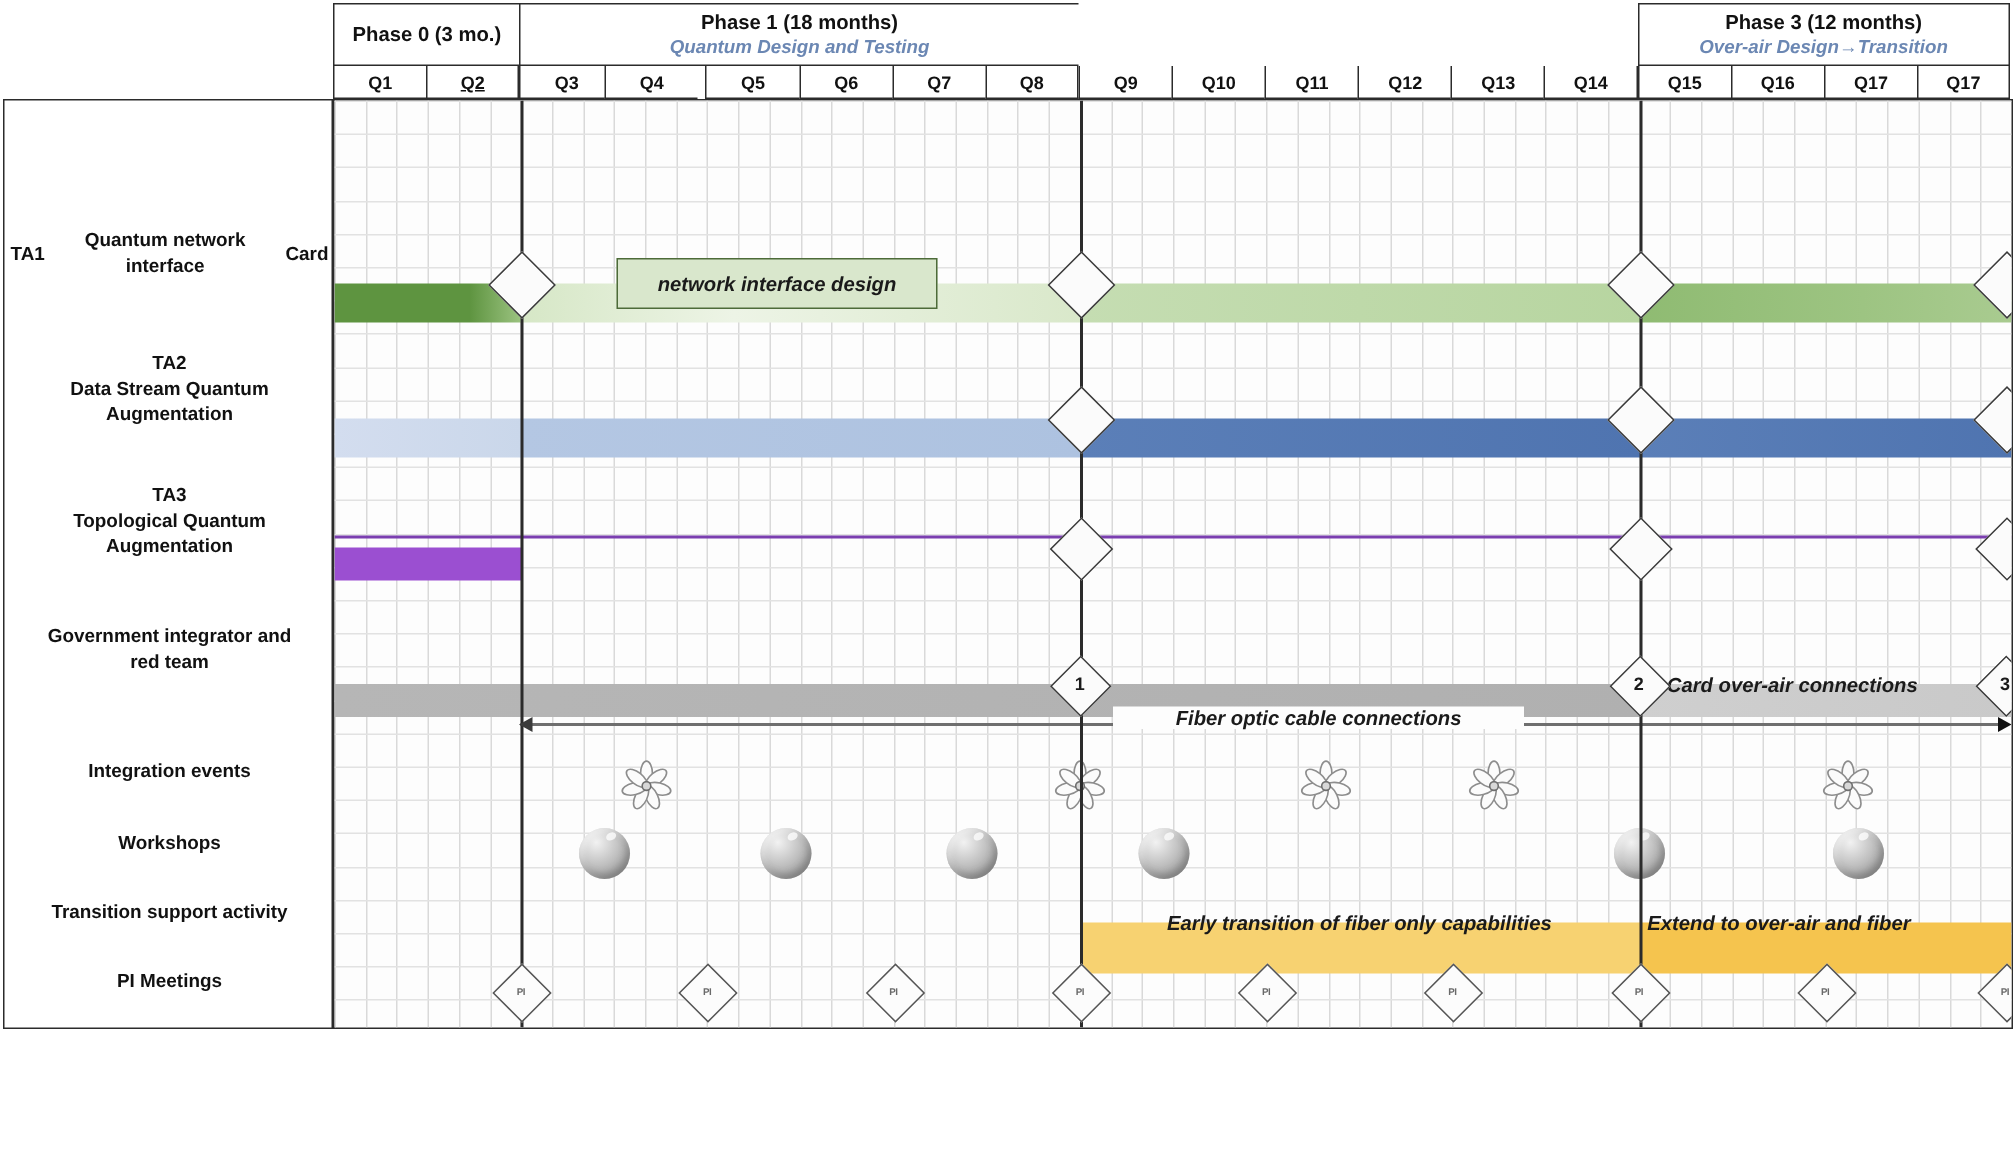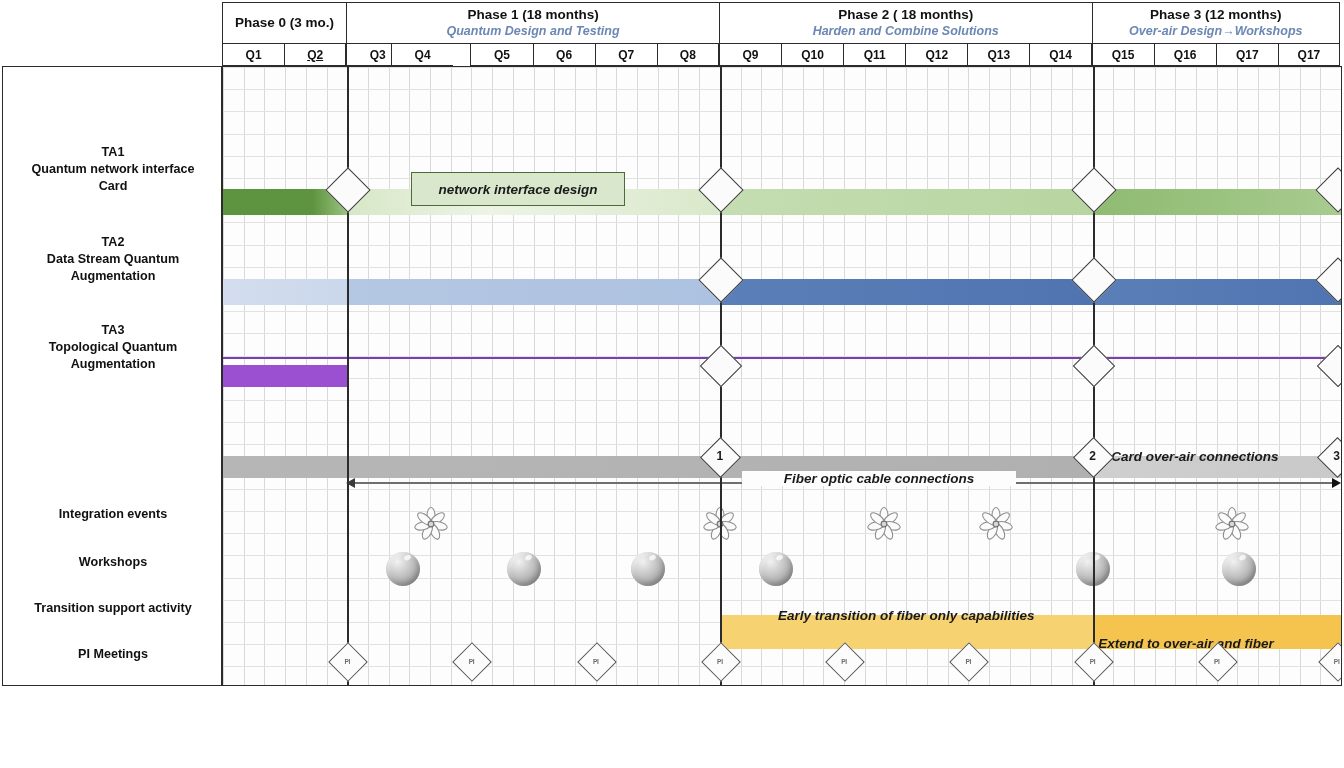--- a/index.html
+++ b/index.html
@@ -135,60 +135,60 @@
       <div class="phase-cell" style="left: 0px; width: 124.222px;">
         <div class="phase-title">Phase 0 (3 mo.)</div>
       </div>
       <div class="q-cell" style="left: 0px; width: 62.1111px;">Q1</div>
       <div class="q-cell phase-end" style="left: 62.1111px; width: 62.1111px; text-decoration: underline;">Q2</div>
       <div class="phase-cell" style="left: 124.222px; width: 372.667px;">
         <div class="phase-title">Phase 1 (18 months)</div>
         <div class="phase-sub">Quantum Design and Testing</div>
       </div>
       <div class="q-cell" style="left: 124.222px; width: 62.1111px;">Q3</div>
-      <div class="q-cell" style="left: 169px; width: 62.1111px;">Q4</div>
+      <div class="q-cell" style="left: 181px; width: 62.1111px;">Q4</div>
       <div class="q-cell" style="left: 248.444px; width: 62.1111px;">Q5</div>
       <div class="q-cell" style="left: 310.556px; width: 62.1111px;">Q6</div>
       <div class="q-cell" style="left: 372.667px; width: 62.1111px;">Q7</div>
       <div class="q-cell phase-end" style="left: 434.778px; width: 62.1111px;">Q8</div>
-      <div class="phase-cell" style="left: 496.889px; width: 372.667px;">
-        <div class="phase-title">Phase 2 ( 18 months)</div>
-        <div class="phase-sub">Harden and Combine Solutions</div>
-      </div>
       <div class="q-cell" style="left: 496.889px; width: 62.1111px;">Q9</div>
       <div class="q-cell" style="left: 559px; width: 62.1111px;">Q10</div>
       <div class="q-cell" style="left: 621.111px; width: 62.1111px;">Q11</div>
       <div class="q-cell" style="left: 683.222px; width: 62.1111px;">Q12</div>
       <div class="q-cell" style="left: 745.333px; width: 62.1111px;">Q13</div>
       <div class="q-cell phase-end" style="left: 807.444px; width: 62.1111px;">Q14</div>
       <div class="phase-cell last" style="left: 869.556px; width: 248.444px;">
         <div class="phase-title">Phase 3 (12 months)</div>
-        <div class="phase-sub">Over-air Design→Workshops</div>
+        <div class="phase-sub">Over-air Design→Transition</div>
       </div>
       <div class="q-cell" style="left: 869.556px; width: 62.1111px;">Q15</div>
       <div class="q-cell" style="left: 931.667px; width: 62.1111px;">Q16</div>
       <div class="q-cell" style="left: 993.778px; width: 62.1111px;">Q17</div>
       <div class="q-cell last" style="left: 1055.89px; width: 62.1111px;">Q17</div>
     </div>
 
   <div id="labelcol">
-      <div class="rowlabel" style="top: 54px; height: 96px; flex-direction: column;">
+      <div class="rowlabel" style="top: 54px; height: 96px; flex-direction: row;">
         <div>TA1</div>
         <div>Quantum network interface</div>
         <div>Card</div>
       </div>
       <div class="rowlabel" style="top: 146px; height: 92px; flex-direction: column;">
         <div>TA2</div>
         <div>Data Stream Quantum</div>
         <div>Augmentation</div>
       </div>
       <div class="rowlabel" style="top: 234px; height: 92px; flex-direction: column;">
         <div>TA3</div>
         <div>Topological Quantum</div>
         <div>Augmentation</div>
+      </div>
+      <div class="rowlabel" style="top: 334px; height: 64px; flex-direction: column;">
+        <div>Government integrator and</div>
+        <div>red team</div>
       </div>
       <div class="rowlabel" style="top: 424px; height: 46px; flex-direction: column;">
         <div>Integration events</div>
       </div>
       <div class="rowlabel" style="top: 472px; height: 46px; flex-direction: column;">
         <div>Workshops</div>
       </div>
       <div class="rowlabel" style="top: 518px; height: 46px; flex-direction: column;">
         <div>Transition support activity</div>
       </div>
@@ -373,21 +373,21 @@
         </svg>
         <div class="sphere" style="left: 163.122px; top: 485px; width: 34px; height: 34px;"></div>
         <div class="sphere" style="left: 284.239px; top: 485px; width: 34px; height: 34px;"></div>
         <div class="sphere" style="left: 408.461px; top: 485px; width: 34px; height: 34px;"></div>
         <div class="sphere" style="left: 535.789px; top: 485px; width: 34px; height: 34px;"></div>
         <div class="sphere" style="left: 852.556px; top: 485px; width: 34px; height: 34px;"></div>
         <div class="sphere" style="left: 998.517px; top: 485px; width: 34px; height: 34px;"></div>
         <div class="bar bar-yellow-l" style="left: 496.889px; width: 373.909px; top: 548px; height: 34px;"></div>
         <div class="bar bar-yellow-d" style="left: 869.556px; width: 248.444px; top: 548px; height: 34px;"></div>
         <div class="barlabel " style="width: 330px; height: 24px; left: 518.222px; top: 536px;">Early transition of fiber only capabilities</div>
-        <div class="barlabel " style="width: 240px; height: 24px; left: 843px; top: 536px; margin-top: 28px;">Extend to over-air and fiber</div>
+        <div class="barlabel " style="width: 240px; height: 24px; left: 843px; top: 536px;">Extend to over-air and fiber</div>
         <div class="dia-pi" style="left: 111.222px; top: 581px; width: 26px; height: 26px; transform: rotate(45deg) scale(1, 1);"></div>
         <div class="dia-pi-txt" style="left: 111.222px; top: 581px; width: 26px; height: 26px;">PI</div>
         <div class="dia-pi" style="left: 235.444px; top: 581px; width: 26px; height: 26px; transform: rotate(45deg) scale(1, 1);"></div>
         <div class="dia-pi-txt" style="left: 235.444px; top: 581px; width: 26px; height: 26px;">PI</div>
         <div class="dia-pi" style="left: 359.667px; top: 581px; width: 26px; height: 26px; transform: rotate(45deg) scale(1, 1);"></div>
         <div class="dia-pi-txt" style="left: 359.667px; top: 581px; width: 26px; height: 26px;">PI</div>
         <div class="dia-pi" style="left: 483.889px; top: 581px; width: 26px; height: 26px; transform: rotate(45deg) scale(1, 1);"></div>
         <div class="dia-pi-txt" style="left: 483.889px; top: 581px; width: 26px; height: 26px;">PI</div>
         <div class="dia-pi" style="left: 608.111px; top: 581px; width: 26px; height: 26px; transform: rotate(45deg) scale(1, 1);"></div>
         <div class="dia-pi-txt" style="left: 608.111px; top: 581px; width: 26px; height: 26px;">PI</div>

